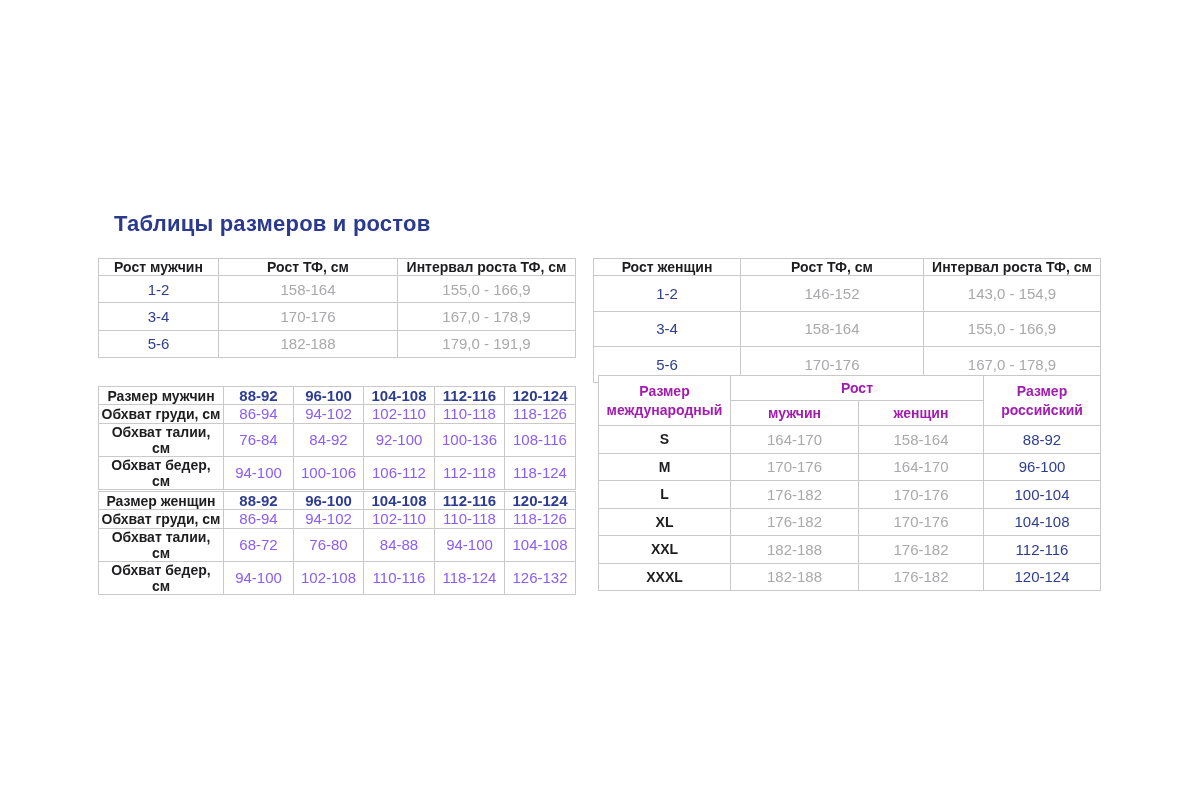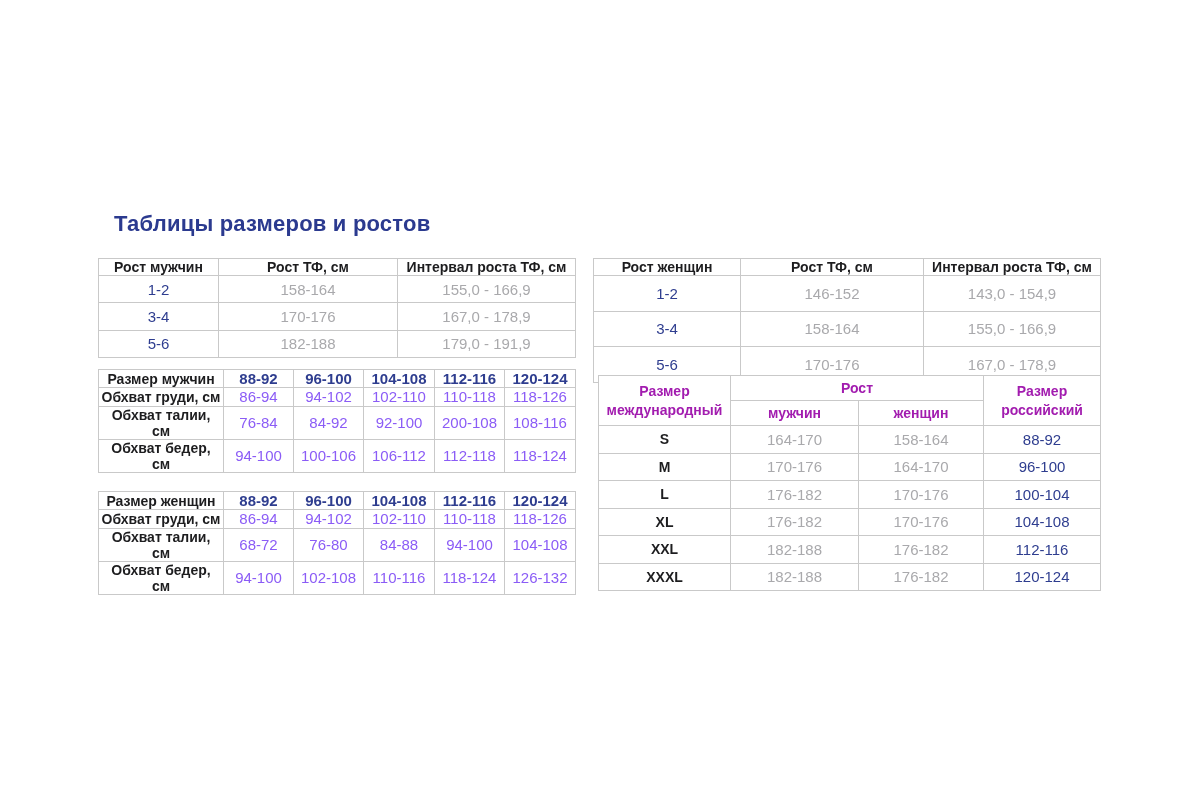--- a/index.html
+++ b/index.html
@@ -44,21 +44,21 @@
   #table-women-height { left: 593px; top: 258px; width: 507px; height: 125px; }
   .height-table thead td {
     font-weight: 700;
     color: #1d1d1f;
     font-size: 14px;
   }
   .height-table tbody td:first-child { color: #2e3d8f; margin-top: 16px; }
   .height-table tbody td:not(:first-child) { color: #a9a9ac; }
 
   
-  #table-men-size   { left: 98px; top: 369px; width: 477px; height: 100px; padding-left: 33px; }
+  #table-men-size   { left: 98px; top: 386px; width: 477px; height: 100px; padding-left: 33px; }
   #table-women-size { left: 98px; top: 491px; width: 477px; height: 100px; }
   .measure-table thead td {
     font-weight: 700;
     color: #2e3d8f;
     font-size: 15px;
   }
   .measure-table thead td:first-child,
   .measure-table tbody td:first-child {
     font-weight: 700;
     color: #1d1d1f;
@@ -179,21 +179,21 @@
         <td>94-102</td>
         <td>102-110</td>
         <td>110-118</td>
         <td>118-126</td>
       </tr>
       <tr>
         <td>Обхват талии, см</td>
         <td>76-84</td>
         <td>84-92</td>
         <td>92-100</td>
-        <td>200-108</td>
+        <td>100-136</td>
         <td>108-116</td>
       </tr>
       <tr>
         <td>Обхват бедер, см</td>
         <td>94-100</td>
         <td>100-106</td>
         <td>106-112</td>
         <td>112-118</td>
         <td>118-124</td>
       </tr>

